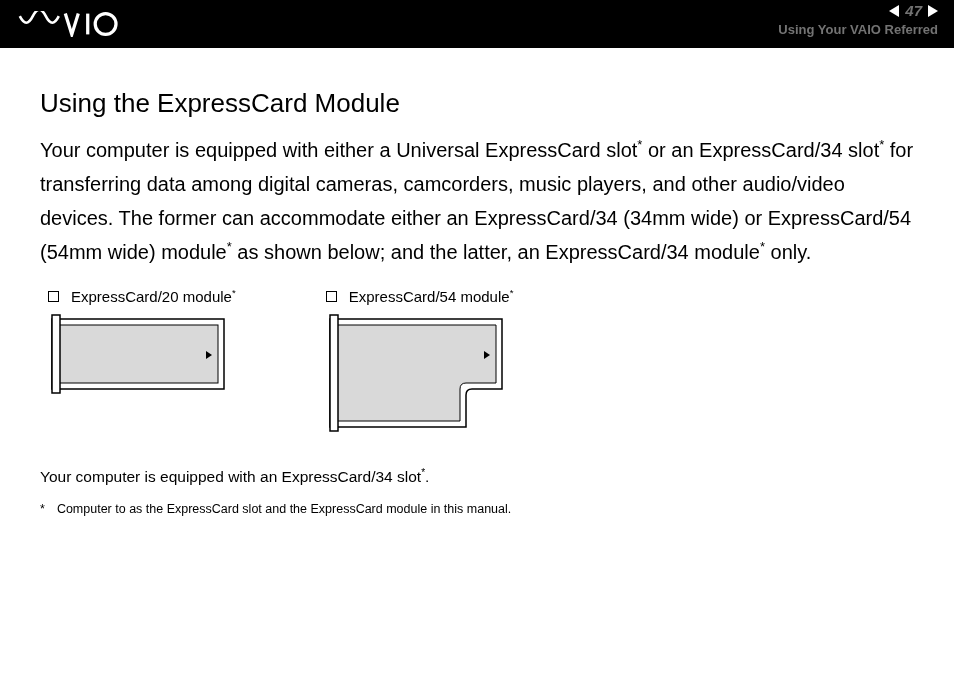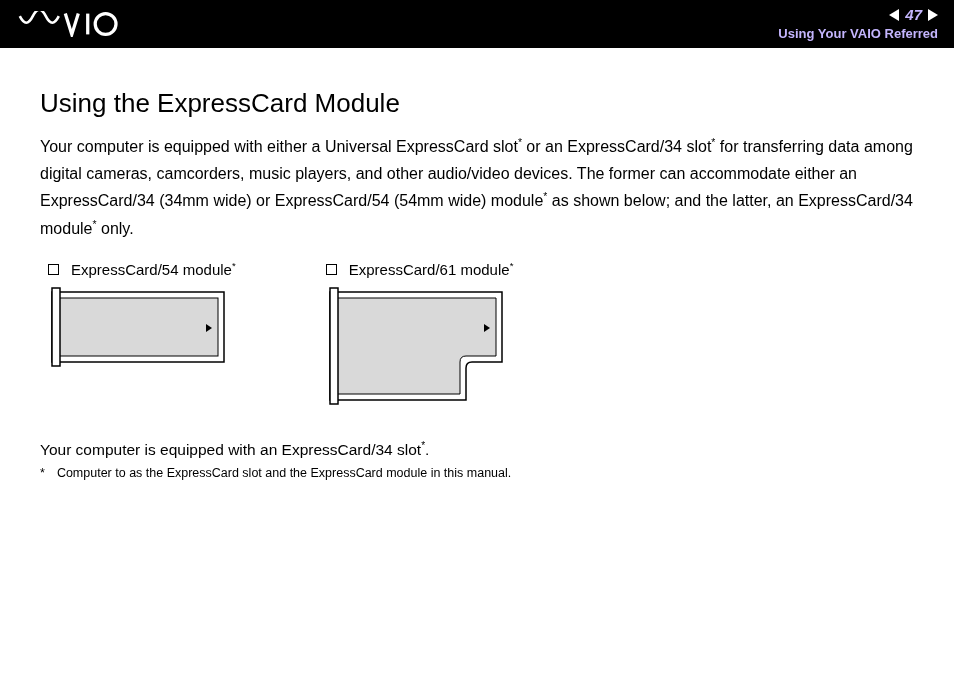--- a/index.html
+++ b/index.html
@@ -6,24 +6,23 @@
     body {
       width: 954px;
       height: 674px;
       font-family: Arial, Helvetica, sans-serif;
       background: #fff;
       color: #000;
       position: relative;
     }
     .header-bar {
       background: #000;
-      color: #c4b5fd;
+      color: #737373;
       height: 48px;
       display: flex;
-      align-items: center;
       justify-content: space-between;
       padding: 0 16px 0 12px;
     }
     .vaio-logo {
       display: flex;
       align-items: center;
       height: 100%;
     }
     .vaio-logo svg { height: 26px; }
     .header-right {
@@ -51,21 +50,21 @@
     .header-subtitle { font-weight: bold; }
     .content {
       padding: 40px 40px 20px 40px;
     }
     .section-title {
       font-size: 26px;
       font-weight: normal;
       margin-bottom: 14px;
     }
     .body-text {
-      font-size: 16px;
+      font-size: 20px;
       line-height: 1.7;
       margin-bottom: 18px;
     }
     .modules-row {
       display: flex;
       gap: 90px;
       margin: 10px 0 24px 8px;
       align-items: flex-start;
     }
     .module-block { }
@@ -78,21 +77,21 @@
     }
     .checkbox-icon {
       width: 11px; height: 11px;
       border: 1.2px solid #000;
       display: inline-block;
       position: relative;
     }
     .card-diagram { display: block; }
     .body-text-2 {
       font-size: 15.5px;
-      margin-bottom: 7px;
+      margin-bottom: 16px;
     }
     .footnote {
       font-size: 12.5px;
       display: flex;
       gap: 12px;
     }
     .sup { font-size: 0.65em; vertical-align: super; }
   </style>
 </head>
 <body>
@@ -120,34 +119,34 @@
   <h1 class="section-title">Using the ExpressCard Module</h1>
 
   <p class="body-text">
     <span>Your computer is equipped with either a Universal ExpressCard slot</span><span class="sup">*</span><span> or an ExpressCard/34 slot</span><span class="sup">*</span><span> for transferring data among digital cameras, camcorders, music players, and other audio/video devices. The former can accommodate either an ExpressCard/34 (34mm wide) or ExpressCard/54 (54mm wide) module</span><span class="sup">*</span><span> as shown below; and the latter, an ExpressCard/34 module</span><span class="sup">*</span><span> only.</span>
   </p>
 
   <div class="modules-row">
     <div class="module-block">
       <div class="module-label">
         <span class="checkbox-icon"></span>
-        <span><span>ExpressCard/54 module</span><span class="sup">*</span></span>
+        <span><span>ExpressCard/20 module</span><span class="sup">*</span></span>
       </div>
       <svg class="card-diagram" width="180" height="90" viewBox="0 0 180 90">
         <rect x="4" y="6" width="172" height="70" fill="none" stroke="#000" stroke-width="1.5"></rect>
         <rect x="10" y="12" width="160" height="58" fill="#d9d9d9" stroke="#000" stroke-width="1"></rect>
         <rect x="4" y="2" width="8" height="78" fill="#fff" stroke="#000" stroke-width="1.5"></rect>
         <path d="M 158 38 l 6 4 l -6 4 z" fill="#000"></path>
       </svg>
     </div>
 
     <div class="module-block">
       <div class="module-label">
         <span class="checkbox-icon"></span>
-        <span><span>ExpressCard/61 module</span><span class="sup">*</span></span>
+        <span><span>ExpressCard/54 module</span><span class="sup">*</span></span>
       </div>
       <svg class="card-diagram" width="210" height="130" viewBox="0 0 210 130">
         <path d="M 4 6 L 176 6 L 176 76 L 146 76 Q 140 76 140 82 L 140 114 L 4 114 Z" fill="none" stroke="#000" stroke-width="1.5"></path>
         <path d="M 10 12 L 170 12 L 170 70 L 140 70 Q 134 70 134 76 L 134 108 L 10 108 Z" fill="#d9d9d9" stroke="#000" stroke-width="1"></path>
         <rect x="4" y="2" width="8" height="116" fill="#fff" stroke="#000" stroke-width="1.5"></rect>
         <path d="M 158 38 l 6 4 l -6 4 z" fill="#000"></path>
       </svg>
     </div>
   </div>
 

